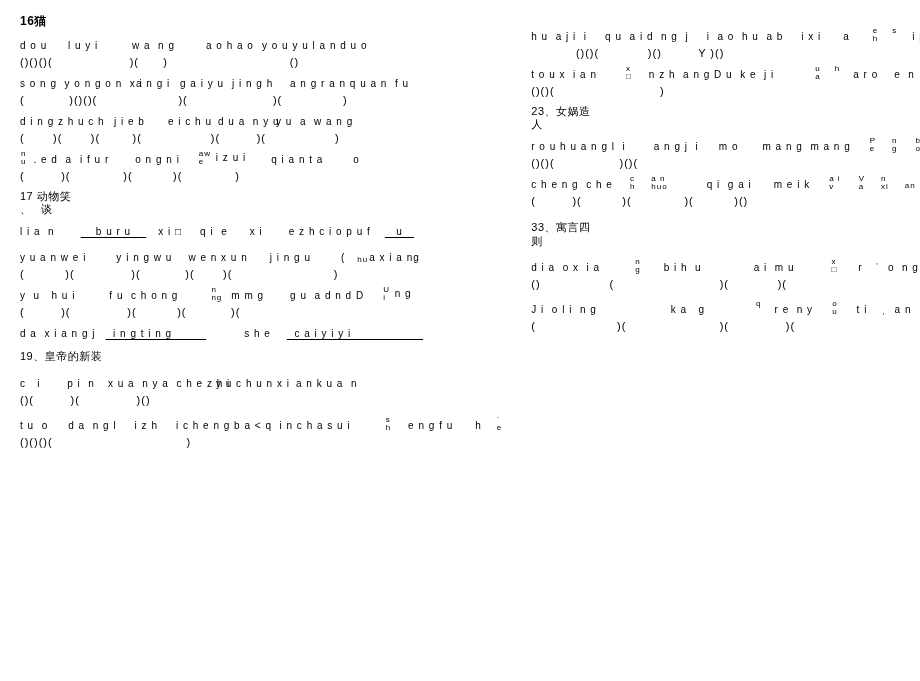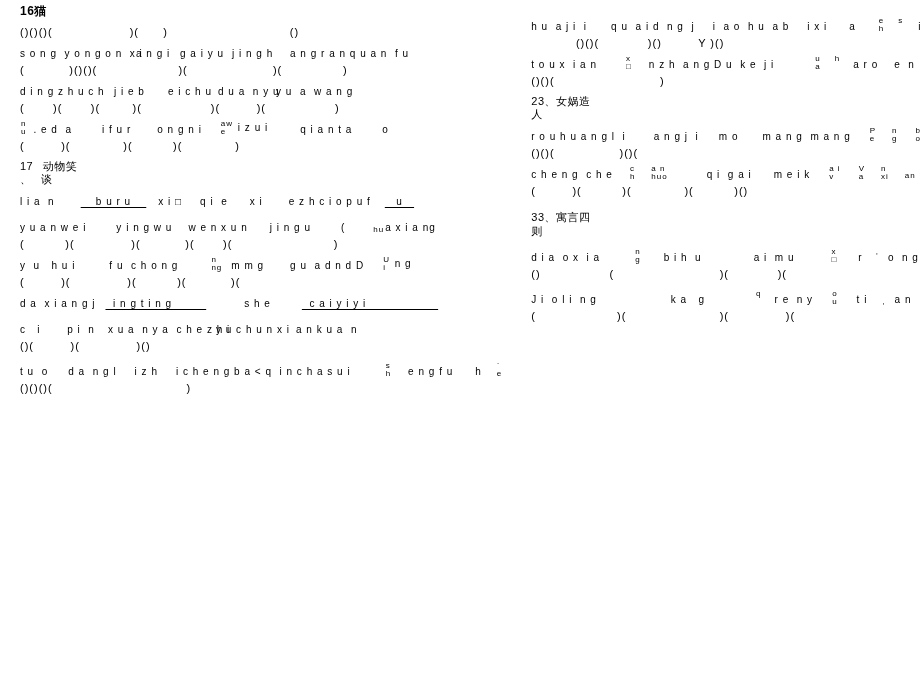--- a/index.html
+++ b/index.html
@@ -8,21 +8,21 @@
     font-size: 11px;
     background: #fff;
     width: 920px;
     height: 681px;
     overflow: hidden;
     position: relative;
     letter-spacing: 0.5px;
   }
   .page {
     display: flex;
-    padding: 3px 10px;
+    padding: 13px 10px;
   }
   .col {
     flex: 1;
     padding: 0 10px;
   }
   .title {
     font-weight: bold;
     font-size: 12px;
     margin-bottom: 6px;
   }
@@ -65,20 +65,27 @@
 </style>
 </head>
 <body>
 
 <div class="page">
 
   <div class="col">
 
     <div class="title">16猫</div>
 
+    <div class="pinyin-row" id="l16r1">
+        <span class="seg" style="width: 40px;">d o u</span>
+        <span class="seg" style="width: 56px;">l u y i</span>
+        <span class="seg" style="width: 66px;">w a  n g</span>
+        <span class="seg" style="width: 48px;">a o h a o</span>
+        <span class="seg">y o u y u l a n d u o</span>
+      </div>
     <div class="paren-row">()()()(                   )(      )                              ()</div>
 
     <div class="pinyin-row" id="l16r2">
         <span class="seg" style="width: 108px;">s o n g  y o n g o n  x i</span>
         <span class="seg" style="width: 36px;">a n g i</span>
         <span class="seg" style="width: 44px;">g a i y u</span>
         <span class="seg" style="width: 50px;">j i n g h</span>
         <span class="seg">a n g r a n q u a n  f u</span>
       </div>
     <div class="paren-row">(           )()()(                    )(                     )(               )</div>
@@ -92,52 +99,52 @@
         <span class="seg">y u  a  w a n g</span>
       </div>
     <div class="paren-row">(       )(       )(        )(                 )(         )(                 )</div>
 
     <div class="pinyin-row">
         <span class="stack">
           <span>n</span>
           <span>u</span>
         </span>
         <span class="seg" style="margin-left:6px">. e d  a</span>
-        <span class="seg" style="margin-left:22px">i f u r</span>
+        <span class="seg" style="">i f u r</span>
         <span class="seg" style="margin-left:18px">o n g n i</span>
         <span class="seg" style="margin-left:10px"><span class="stack"><span>aw</span><span>e</span></span> i z u i</span>
-        <span class="seg" style="margin-left:24px">q i a n t a</span>
+        <span class="seg" style="margin-left:17px">q i a n t a</span>
         <span class="seg" style="margin-left:22px">o</span>
       </div>
     <div class="paren-row">(         )(             )(          )(             )</div>
 
     <div class="section-title">
       <span>17</span>
-      <span style="margin-left:6px">动物笑</span><br>
+      <span style="">动物笑</span><br>
       <span>、</span>
       <span style="margin-left:6px">谈</span>
     </div>
 
     <div class="pinyin-row">
         <span class="seg">l i a  n</span>
         <span class="seg ul" style="margin-left:18px">    b u r u    </span>
         <span class="seg" style="margin-left:4px">x i □</span>
         <span class="seg" style="margin-left:10px">q i  e</span>
         <span class="seg" style="margin-left:14px">x i</span>
         <span class="seg" style="margin-left:18px">e z h c i o p u f</span>
         <span class="seg ul" style="margin-left:6px">   u   </span>
       </div>
 
     <div class="pinyin-row" style="margin-top:10px">
         <span class="seg">y u a n w e i</span>
         <span class="seg" style="margin-left:22px">y i n g w u</span>
         <span class="seg" style="margin-left:8px">w e n x u n</span>
         <span class="seg" style="margin-left:14px">j i n g u</span>
         <span class="seg" style="margin-left:22px">(</span>
-        <span class="stack" style="margin-left:20px">
+        <span class="stack" style="margin-left:4px">
           <span>hu</span>
           <span> </span>
         </span>
         <span class="seg">a x i a ng</span>
       </div>
     <div class="paren-row">(          )(              )(           )(       )(                         )</div>
 
     <div class="pinyin-row">
         <span class="seg">y  u   h u i</span>
         <span class="seg" style="margin-left:26px">f u  c h o n g</span>
@@ -145,23 +152,24 @@
         <span class="seg" style="margin-left:0">m m g</span>
         <span class="seg" style="margin-left:18px">g u  a d n d D</span>
         <span class="seg" style="margin-left:10px"><span class="stack"><span>U</span><span>i</span></span> n g</span>
       </div>
     <div class="paren-row">(         )(              )(          )(           )(</div>
 
     <div class="pinyin-row">
         <span class="seg">d a  x i a n g j</span>
         <span class="seg ul" style="margin-left:2px">  i n g t i n g         </span>
         <span class="seg" style="margin-left:30px">s h e</span>
-        <span class="seg ul" style="margin-left:23px">  c a i y i y i                   </span>
-      </div>
-
+        <span class="seg ul" style="margin-left:8px">  c a i y i y i                   </span>
+      </div>
+
+    <div class="section-title" style="margin-top:10px">19、皇帝的新装</div>
 
     <div class="pinyin-row" id="l19r1" style="margin-top:10px">
         <span class="seg" style="width: 34px;">c   i</span>
         <span class="seg" style="width: 38px; text-align: center;">p i  n</span>
         <span class="seg" style="width: 100px;">x u a  n y a  c h e z h i</span>
         <span class="seg" style="width: 72px;">y u c h u n x i</span>
         <span class="seg">a n k u a  n</span>
       </div>
     <div class="paren-row">()(         )(              )()</div>
 
@@ -176,21 +184,21 @@
         <span class="seg" style="margin-left:6px"><span class="stack"><span>`</span><span>e</span></span></span>
       </div>
     <div class="paren-row">()()()(                                 )</div>
 
   </div>
 
   <div class="col">
 
     <div class="pinyin-row" style="margin-top:14px">
         <span class="seg">h u  a j i  i</span>
-        <span class="seg" style="margin-left:16px">q u  a i d  n g  j</span>
+        <span class="seg" style="margin-left:10px">q u  a i d  n g  j</span>
         <span class="seg" style="margin-left:10px">i  a o  h u  a b</span>
         <span class="seg" style="margin-left:10px">i x i</span>
         <span class="seg" style="margin-left:14px">a</span>
         <span class="seg" style="margin-left:14px"><span class="stack"><span>e</span><span>h</span></span></span>
         <span class="seg" style="margin-left:4px"><span class="stack"><span>s</span><span> </span></span></span>
         <span class="seg" style="margin-left:6px">i p  a o  z  i</span>
       </div>
     <div class="paren-row">           ()()(            )()         Y )()</div>
 
     <div class="pinyin-row">

